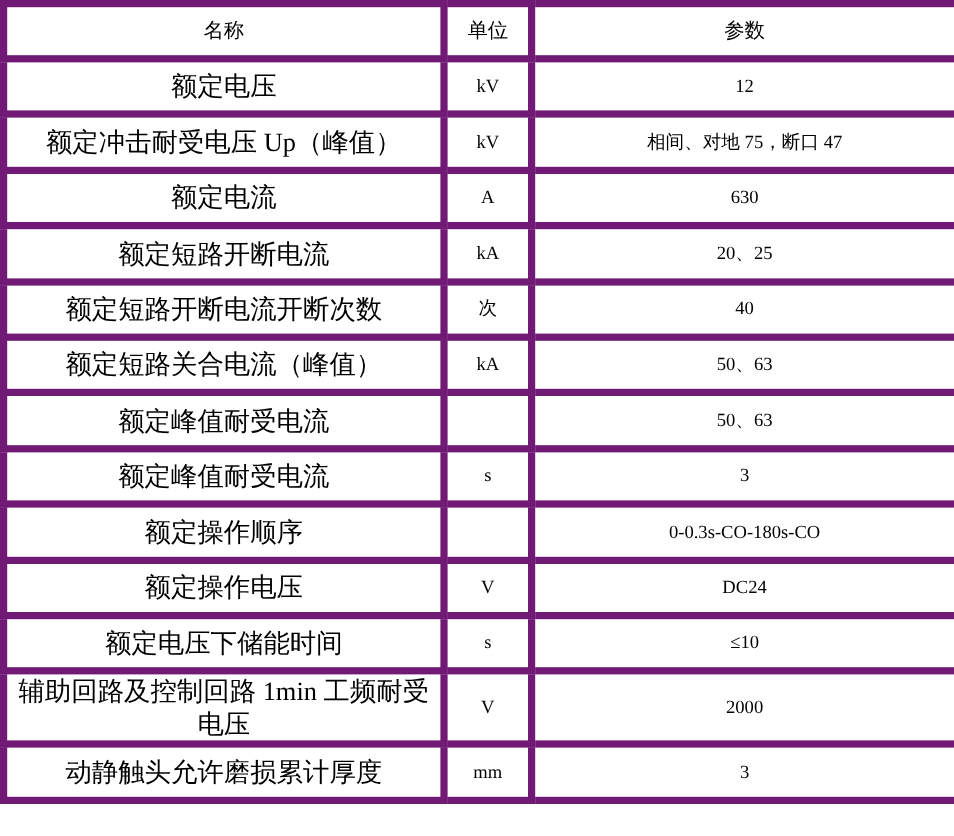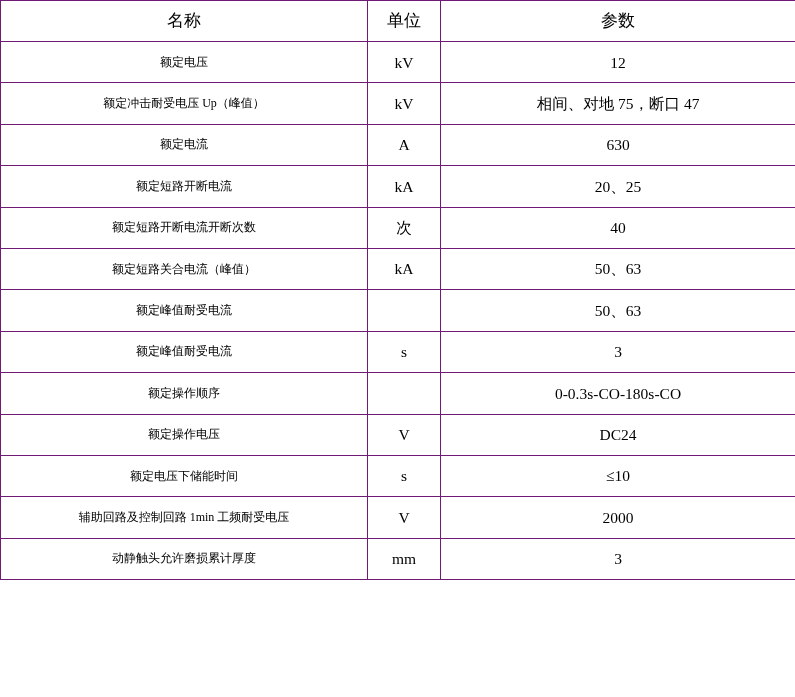--- a/index.html
+++ b/index.html
@@ -18,37 +18,37 @@
     border-collapse: collapse;
     table-layout: fixed;
     width: 795px;
     margin: 0;
   }
   .spec-table col.c-name { width: 367px; }
   .spec-table col.c-unit { width: 73px; }
   .spec-table col.c-param { width: 355px; }
 
   .spec-table td, .spec-table th {
-    border: 1px solid #701a75;
+    border: 6px solid #701a75;
     text-align: center;
     vertical-align: middle;
     font-weight: normal;
     font-size: 16px;
     line-height: 1.25;
     padding: 0 4px;
   }
   .spec-table thead td {
     height: 40px;
     font-size: 17px;
   }
   .spec-table tbody td {
     height: 40.4px;
   }
   .spec-table tbody td.name-cell {
-    font-size: 12px;
+    font-size: 22px;
   }
   .spec-table tbody td.unit-cell,
   .spec-table tbody td.param-cell {
     font-size: 15.5px;
   }
   .tall-row td {
     height: 55px;
   }
 </style>
 </head>

